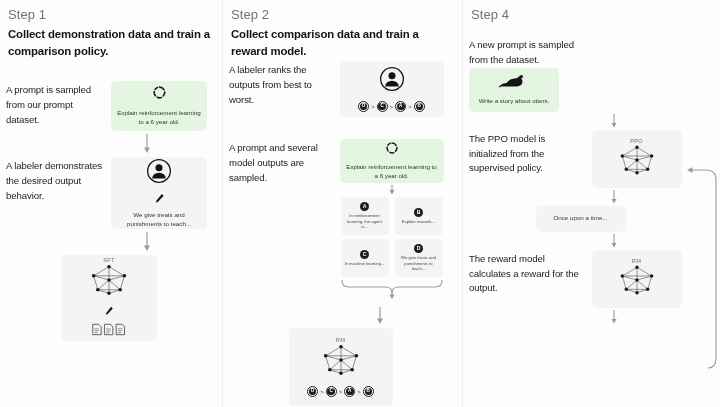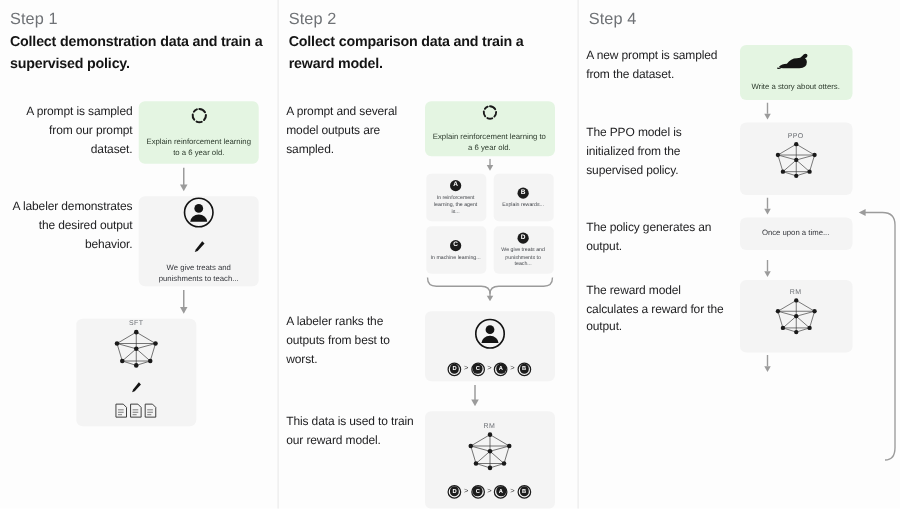--- a/index.html
+++ b/index.html
@@ -46,21 +46,21 @@
     display: flex;
     align-items: flex-start;
   }
   .caption {
     font-size: 9.6px;
     line-height: 1.55;
     color: #1d1d1f;
     letter-spacing: -.1px;
     padding-top: 2px;
   }
-  .c1 .caption { width: 100px; text-align: right; }
+  .c1 .caption { width: 100px; }
   .c2 .caption { width: 102px; }
   .c3 .caption { width: 112px; }
 
   .art { flex: 1; display: flex; justify-content: center; }
 
   
   .box {
     background: #f4f4f4;
     border-radius: 5px;
     display: flex;
@@ -144,21 +144,21 @@
   
   .loop { position: absolute; right: 2px; top: 0; pointer-events: none; }
 </style>
 </head>
 <body>
 
 <div id="root">
 
   <div class="col col1 c1">
     <div class="step-label">Step 1</div>
-    <div class="step-title">Collect demonstration data and train a supervised policy.</div>
+    <div class="step-title">Collect demonstration data and train a comparison policy.</div>
 
     <div class="row" style="margin-top:22px;">
       <div class="caption">A prompt is sampled from our prompt dataset.</div>
       <div class="art">
         <div class="box box-green" style="width:96px;height:50px;">
           <span>
             <svg width="15" height="15" viewBox="0 0 24 24" fill="none" stroke="#1a1a1a" stroke-width="2.6" stroke-linecap="round">
               <path d="M12 3.4 A8.6 8.6 0 0 1 19.2 7.6"></path>
               <path d="M20.4 11.2 A8.6 8.6 0 0 1 18 17.6"></path>
               <path d="M15 20 A8.6 8.6 0 0 1 8.4 19.6"></path>
@@ -246,20 +246,52 @@
             </svg>
           </span>
         </div>
       </div>
     </div>
   </div>
 
   <div class="col col2 c2">
     <div class="step-label">Step 2</div>
     <div class="step-title">Collect comparison data and train a reward model.</div>
+
+    <div class="row" style="margin-top:2px;">
+      <div class="caption">A labeler ranks the outputs from best to worst.</div>
+      <div class="art">
+        <div class="box" style="width:104px;height:56px;">
+          <span>
+            <svg width="26" height="26" viewBox="0 0 40 40">
+              <circle cx="20" cy="20" r="17.5" fill="none" stroke="#141414" stroke-width="2"></circle>
+              <circle cx="20" cy="15" r="5.4" fill="#141414"></circle>
+              <path d="M9.5 31.5 a10.5 9 0 0 1 21 0 z" fill="#141414"></path>
+            </svg>
+          </span>
+          <div class="rank-row">
+            <div class="badge-ring">
+                <div class="badge">D</div>
+              </div>
+            <span class="rank-sep">&gt;</span>
+            <div class="badge-ring">
+                <div class="badge">C</div>
+              </div>
+            <span class="rank-sep">&gt;</span>
+            <div class="badge-ring">
+                <div class="badge">A</div>
+              </div>
+            <span class="rank-sep">&gt;</span>
+            <div class="badge-ring">
+                <div class="badge">B</div>
+              </div>
+          </div>
+        </div>
+      </div>
+    </div>
 
     <div class="row" style="margin-top:22px;">
       <div class="caption">A prompt and several model outputs are sampled.</div>
       <div class="art" style="flex-direction:column;align-items:center;">
         <div class="box box-green" style="width:104px;height:44px;">
           <span>
             <svg width="14" height="14" viewBox="0 0 24 24" fill="none" stroke="#1a1a1a" stroke-width="2.6" stroke-linecap="round">
               <path d="M12 3.4 A8.6 8.6 0 0 1 19.2 7.6"></path>
               <path d="M20.4 11.2 A8.6 8.6 0 0 1 18 17.6"></path>
               <path d="M15 20 A8.6 8.6 0 0 1 8.4 19.6"></path>
@@ -299,61 +331,28 @@
         <span class="brace" style="margin-top:1px;">
           <svg width="104" height="22" viewBox="0 0 104 22">
             <path d="M2 2 q0 7 7 7 h36 q7 0 7 6 q0 -6 7 -6 h36 q7 0 7 -7" fill="none" stroke="#9b9b9b" stroke-width="1.1"></path>
             <line x1="52" y1="13" x2="52" y2="17" stroke="#9b9b9b" stroke-width="1.1"></line>
             <path d="M52 21 L49.4 16.5 L54.6 16.5 Z" fill="#9b9b9b"></path>
           </svg>
         </span>
       </div>
     </div>
 
-    <div class="row" style="margin-top:2px;">
-      <div class="caption">A labeler ranks the outputs from best to worst.</div>
-      <div class="art">
-        <div class="box" style="width:104px;height:56px;">
-          <span>
-            <svg width="26" height="26" viewBox="0 0 40 40">
-              <circle cx="20" cy="20" r="17.5" fill="none" stroke="#141414" stroke-width="2"></circle>
-              <circle cx="20" cy="15" r="5.4" fill="#141414"></circle>
-              <path d="M9.5 31.5 a10.5 9 0 0 1 21 0 z" fill="#141414"></path>
-            </svg>
-          </span>
-          <div class="rank-row">
-            <div class="badge-ring">
-                <div class="badge">D</div>
-              </div>
-            <span class="rank-sep">&gt;</span>
-            <div class="badge-ring">
-                <div class="badge">C</div>
-              </div>
-            <span class="rank-sep">&gt;</span>
-            <div class="badge-ring">
-                <div class="badge">A</div>
-              </div>
-            <span class="rank-sep">&gt;</span>
-            <div class="badge-ring">
-                <div class="badge">B</div>
-              </div>
-          </div>
-        </div>
-      </div>
-    </div>
-
     <div class="arrow" style="padding-left:78px;margin:3px 0;">
       <svg width="8" height="18">
           <line x1="4" y1="0" x2="4" y2="12" stroke="#9b9b9b" stroke-width="1.2"></line>
           <path d="M4 17 L1 11.5 L7 11.5 Z" fill="#9b9b9b"></path>
         </svg>
     </div>
 
     <div class="row">
-      <div class="caption">This data is used to train our reward model.</div>
       <div class="art">
         <div class="box" style="width:104px;height:78px;">
           <div class="tiny-label">RM</div>
           <span class="nn">
             <svg width="42" height="34" viewBox="0 0 60 48">
               <g stroke="#3b3b3b" stroke-width=".8" fill="none">
                 <path d="M30 5 L8 18 M30 5 L52 18 M30 5 L30 24 M8 18 L30 24 M52 18 L30 24 M8 18 L14 38 M52 18 L46 38 M30 24 L14 38 M30 24 L46 38 M14 38 L30 43 M46 38 L30 43 M30 24 L30 43 M8 18 L52 18 M14 38 L46 38"></path>
               </g>
               <g fill="#1a1a1a">
                 <circle cx="30" cy="5" r="2.6"></circle>
@@ -389,21 +388,21 @@
   </div>
 
   <div class="col col3 c3">
     <div class="step-label">Step 4</div>
 
     <svg class="loop" width="36" height="240" style="top:150px;">
       <path d="M26 218 q8 0 8 -10 L34 30 q0 -10 -10 -10 L10 20" fill="none" stroke="#9b9b9b" stroke-width="1.1"></path>
       <path d="M5 20 L10.5 17.2 L10.5 22.8 Z" fill="#9b9b9b"></path>
     </svg>
 
-    <div class="row" style="margin-top:14px;">
+    <div class="row" style="margin-top:14px;flex-direction:column;">
       <div class="caption">A new prompt is sampled from the dataset.</div>
       <div class="art" style="padding-right:18px;">
         <div class="box box-green" style="width:90px;height:44px;">
           <span>
             <svg width="32" height="15" viewBox="0 0 64 30">
               <path d="M4 23 q5 -5 13 -5 q6 -9 16 -9 q6 0 9 -4 q2 -3 5 -3 q3 0 3 3 q0 3 -4 4 q3 2 3 6 q0 9 -12 10 l-26 0 q-5 0 -7 -2 z" fill="#141414"></path>
               <path d="M2 24 q-2 1 0 2 q3 1 6 -1 z" fill="#141414"></path>
             </svg>
           </span>
           <div class="box-label" style="margin-top:4px;">Write a story about otters.</div>
@@ -444,21 +443,20 @@
     </div>
 
     <div class="arrow" style="padding-left:48px;margin:2px 0;">
       <svg width="8" height="14">
           <line x1="4" y1="0" x2="4" y2="9" stroke="#9b9b9b" stroke-width="1.1"></line>
           <path d="M4 13.5 L1.4 9 L6.6 9 Z" fill="#9b9b9b"></path>
         </svg>
     </div>
 
     <div class="row">
-      <div class="caption">The policy generates an output.</div>
       <div class="art" style="padding-right:18px;">
         <div class="box" style="width:90px;height:26px;">
           <div class="box-label">Once upon a time...</div>
         </div>
       </div>
     </div>
 
     <div class="arrow" style="padding-left:48px;margin:2px 0;">
       <svg width="8" height="14">
           <line x1="4" y1="0" x2="4" y2="9" stroke="#9b9b9b" stroke-width="1.1"></line>

